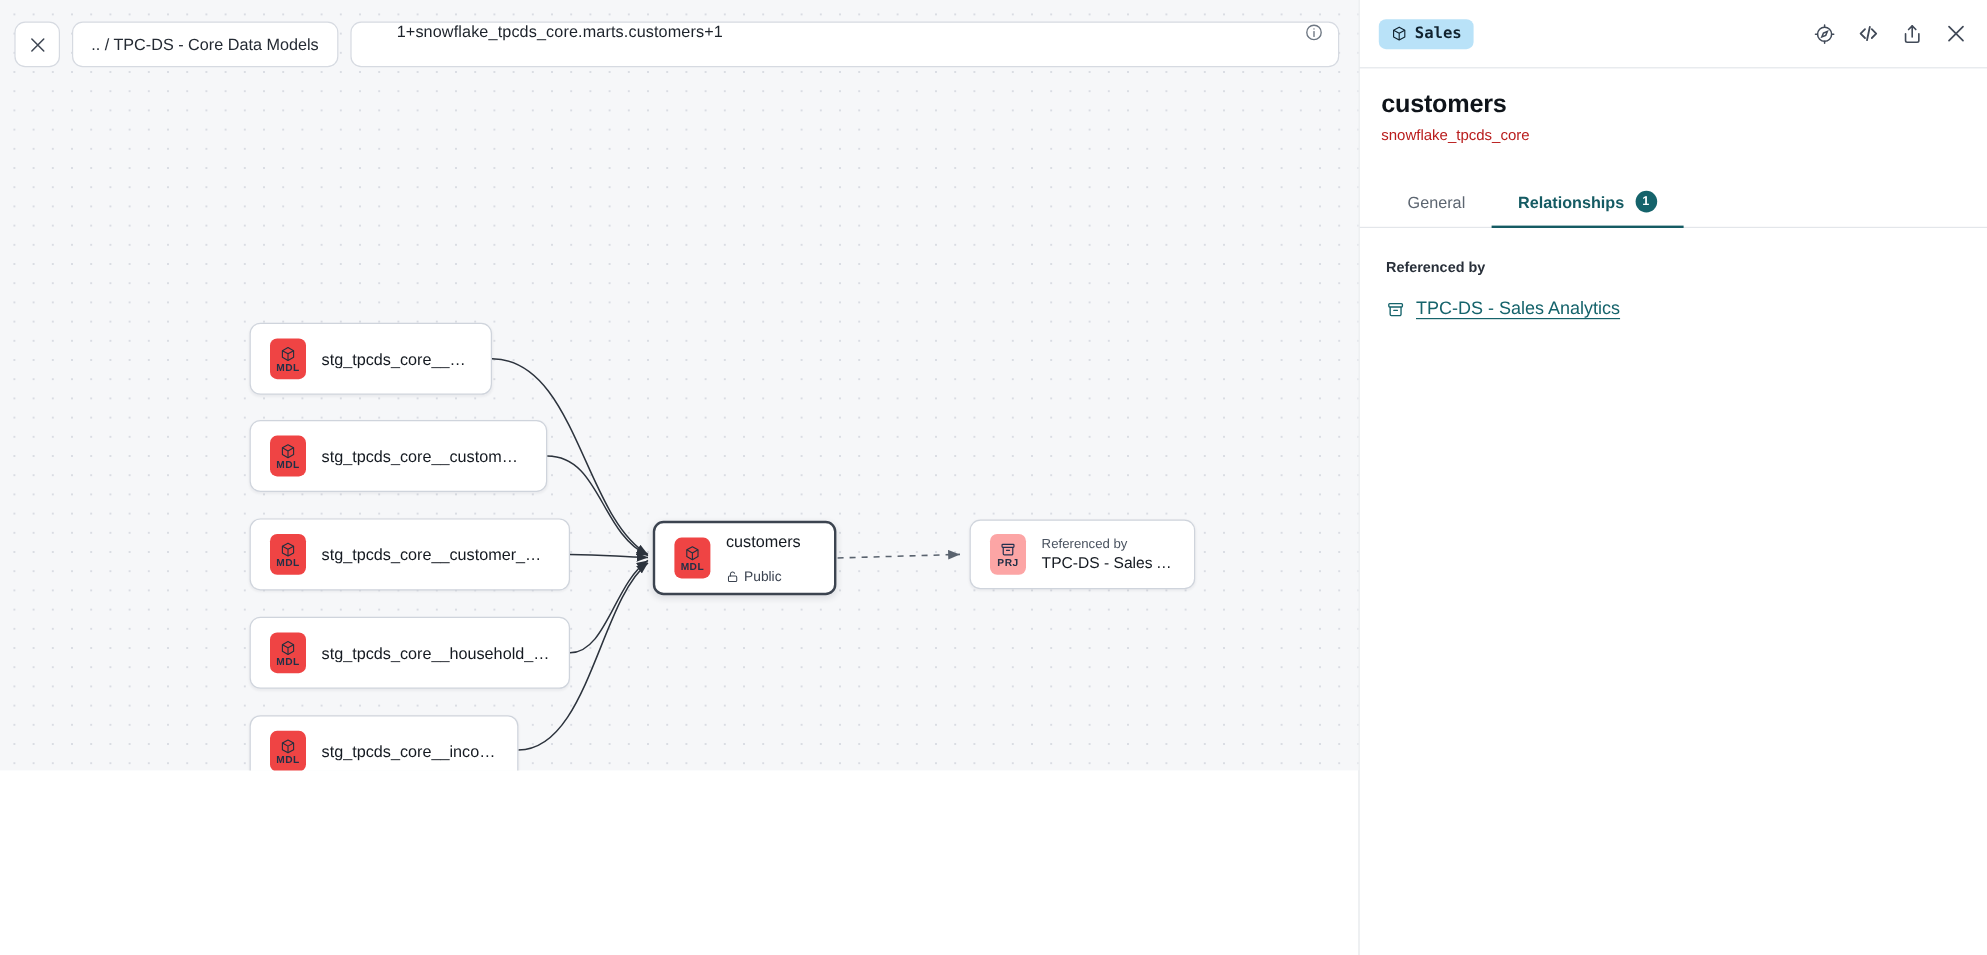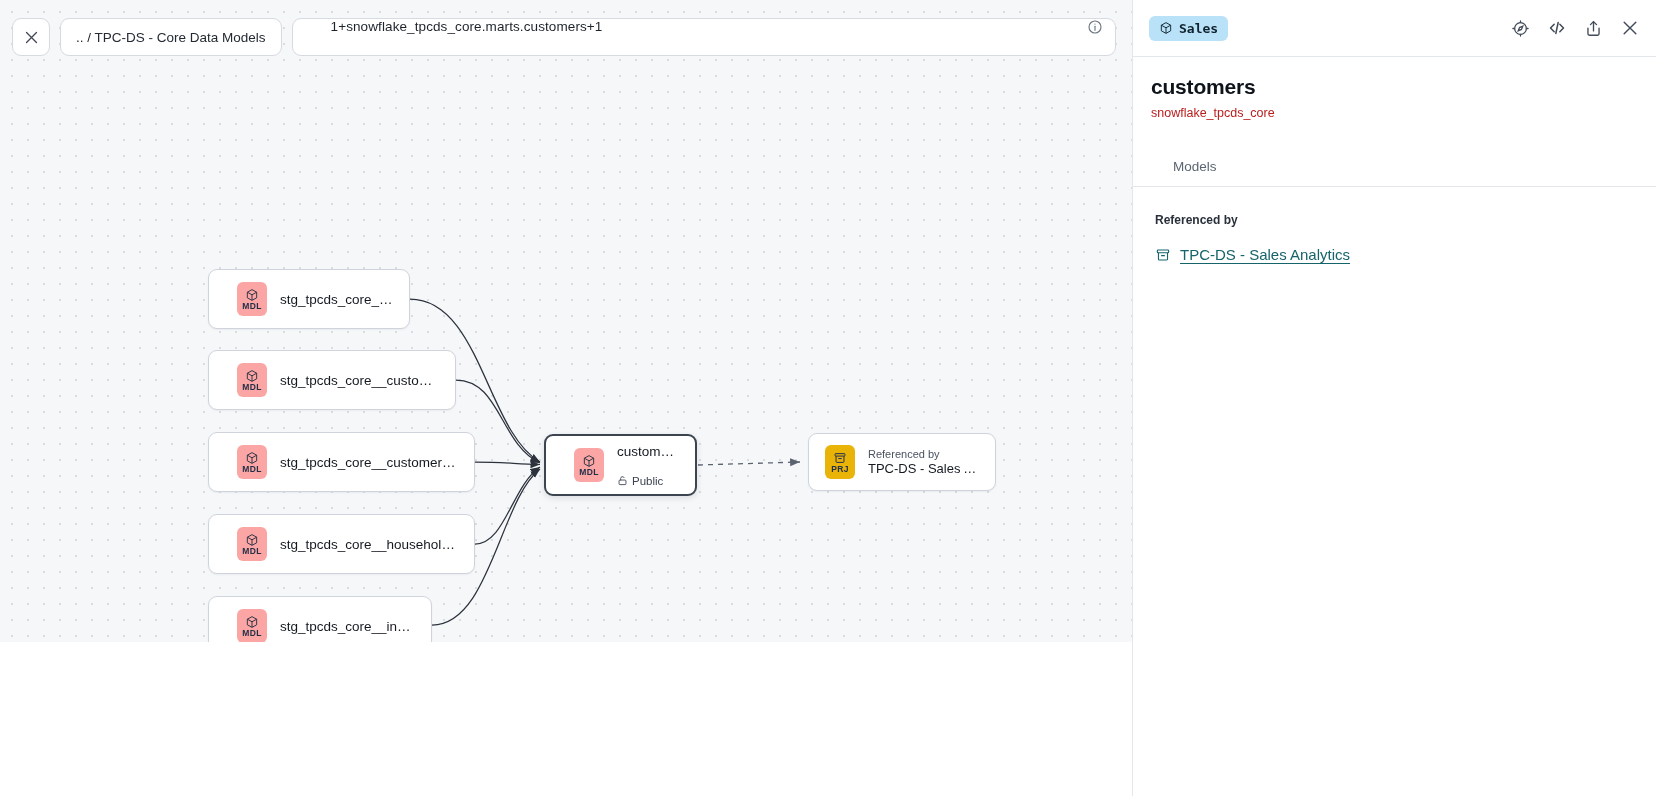--- a/index.html
+++ b/index.html
@@ -55,22 +55,22 @@
     padding: 0 16px;
     box-shadow: 0 1px 2px rgba(16,24,40,.05);
     cursor: pointer; overflow: hidden;
   }
   .node.focus { border: 2px solid #3c4450; box-shadow: 0 2px 6px rgba(16,24,40,.12); }
   .badge {
     flex: 0 0 auto; width: 30px; height: 34px; border-radius: 6px;
     display: flex; flex-direction: column; align-items: center; justify-content: center;
     gap: 0px; color: #223047;
   }
-  .badge.mdl { background: #fca5a5; margin-left: 12px; }
-  .badge.prj { background: #eab308; }
+  .badge.mdl { background: #ef4444; }
+  .badge.prj { background: #fca5a5; }
   .badge .bl { font-size: 8.5px; font-weight: 700; letter-spacing: .4px; line-height: 9px; }
   .ntext { min-width: 0; display: flex; flex-direction: column; justify-content: center; }
   .ntitle { font-size: 13.5px; color: #151a21; white-space: nowrap; overflow: hidden; text-overflow: ellipsis; }
   .nsub { display: flex; align-items: center; gap: 4px; font-size: 11.5px; color: #3b4350; margin-top: 16px; }
   .nlabel-sm { font-size: 11px; color: #4a5360; line-height: 14px; }
   .nlabel-lg { font-size: 13px; color: #151a21; line-height: 16px; white-space: nowrap; overflow: hidden; text-overflow: ellipsis; }
 
   
   .panel { flex: 1 1 auto; height: 796px; background: #fff; border-left: 1px solid #e3e6ea; display: flex; flex-direction: column; }
   .panel-top { height: 56px; display: flex; align-items: center; padding: 0 16px; gap: 10px; }
@@ -321,21 +321,25 @@
     </div>
     <div class="panel-div"></div>
 
     <div class="panel-head">
       <div class="p-title">customers</div>
       <div class="p-sub">snowflake_tpcds_core</div>
     </div>
 
     <div class="tabs">
       <div class="tab">
-        <span>Models</span>
+        <span>General</span>
+      </div>
+      <div class="tab active">
+        <span>Relationships</span>
+        <span class="tab-count">1</span>
       </div>
     </div>
 
     <div class="panel-body">
       <div class="sec-label">Referenced by</div>
       <div class="ref-row">
         <span class="icon">
           <svg width="16" height="16" viewBox="0 0 24 24" fill="none" stroke="#15636b" stroke-width="1.7" stroke-linejoin="round">
               <rect x="3.5" y="4.5" width="17" height="4.2" rx="1.1"></rect>
               <path d="M5.2 8.7v9.2a1.6 1.6 0 0 0 1.6 1.6h10.4a1.6 1.6 0 0 0 1.6-1.6V8.7"></path>

